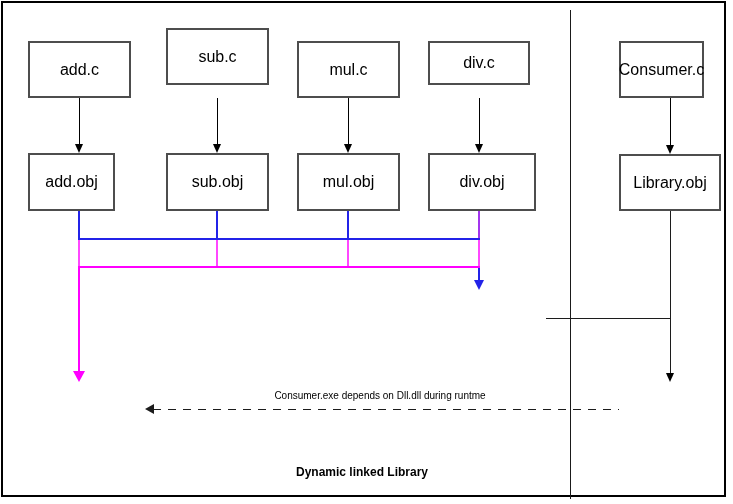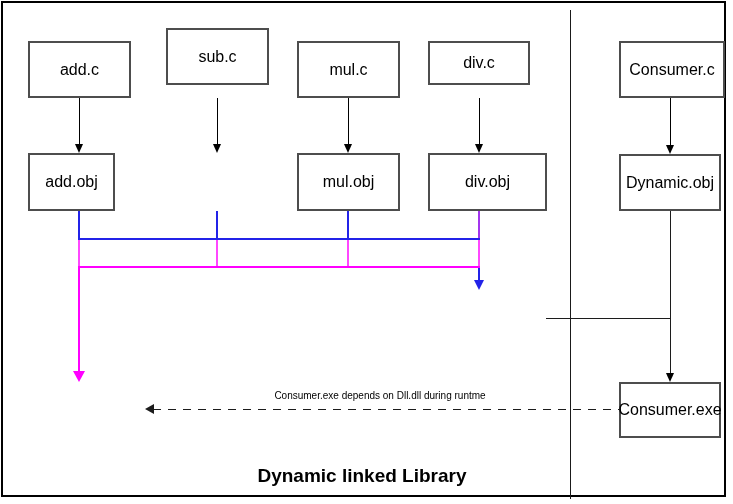--- a/index.html
+++ b/index.html
@@ -29,21 +29,21 @@
   .arrow-left-black{border-top:5px solid transparent;border-bottom:5px solid transparent;border-right:9px solid #1c1c1c;}
   .dashed-h{
     position:absolute;height:1px;
     background:repeating-linear-gradient(to right,#1c1c1c 0 8px,transparent 8px 15px);
   }
   .caption{
     position:absolute;white-space:nowrap;font-size:10px;color:#000;
     transform:translateX(-50%);
   }
   .title{
-    position:absolute;white-space:nowrap;font-size:19px;font-weight:bold;color:#000;
+    position:absolute;white-space:nowrap;font-size:12px;font-weight:bold;color:#000;
     transform:translateX(-50%);
   }
 </style>
 </head>
 <body>
 
 <div id="stage">
 
   <div class="frame"></div>
   <div class="divider"></div>
@@ -53,46 +53,49 @@
   </div>
   <div class="node" style="left:166px;top:28px;width:103px;height:57px">
     <span>sub.c</span>
   </div>
   <div class="node" style="left:297px;top:41px;width:103px;height:57px">
     <span>mul.c</span>
   </div>
   <div class="node" style="left:428px;top:41px;width:102px;height:44px">
     <span>div.c</span>
   </div>
-  <div class="node" style="left:619px;top:41px;width:106px;height:57px">
+  <div class="node" style="left:619px;top:41px;width:85px;height:57px">
     <span>Consumer.c</span>
   </div>
 
   <div class="line" style="left:79px;top:98px;width:1px;height:46px;background:#000"></div>
   <div class="arrow arrow-down-black" style="left:75px;top:144px"></div>
   <div class="line" style="left:217px;top:98px;width:1px;height:46px;background:#000"></div>
   <div class="arrow arrow-down-black" style="left:213px;top:144px"></div>
   <div class="line" style="left:348px;top:98px;width:1px;height:46px;background:#000"></div>
   <div class="arrow arrow-down-black" style="left:344px;top:144px"></div>
   <div class="line" style="left:479px;top:98px;width:1px;height:46px;background:#000"></div>
   <div class="arrow arrow-down-black" style="left:475px;top:144px"></div>
   <div class="line" style="left:670px;top:98px;width:1px;height:47px;background:#000"></div>
   <div class="arrow arrow-down-black" style="left:666px;top:145px"></div>
 
   <div class="node" style="left:28px;top:153px;width:87px;height:58px">
     <span>add.obj</span>
   </div>
+  <div class="node" style="left:166px;top:153px;width:103px;height:58px">
+    <span>sub.obj</span>
+  </div>
   <div class="node" style="left:297px;top:153px;width:103px;height:58px">
     <span>mul.obj</span>
   </div>
-  <div class="node" style="left:428px;top:153px;width:119px;height:58px">
+  <div class="node" style="left:428px;top:153px;width:108px;height:58px">
     <span>div.obj</span>
   </div>
   <div class="node" style="left:619px;top:154px;width:102px;height:57px">
-    <span>Dynamic.obj</span>
+    <span>Library.obj</span>
   </div>
 
   <div class="line" style="left:78px;top:211px;width:2px;height:28px;background:#2323e8"></div>
   <div class="line" style="left:216px;top:211px;width:2px;height:28px;background:#2323e8"></div>
   <div class="line" style="left:347px;top:211px;width:2px;height:28px;background:#2323e8"></div>
   <div class="line" style="left:478px;top:211px;width:2px;height:28px;background:#a335ee"></div>
   <div class="line" style="left:78px;top:238px;width:402px;height:2px;background:#2323e8"></div>
   <div class="line" style="left:478px;top:238px;width:2px;height:42px;background:#2323e8"></div>
   <div class="arrow arrow-down-blue" style="left:474px;top:280px"></div>
 
@@ -102,23 +105,20 @@
   <div class="line" style="left:478px;top:240px;width:2px;height:27px;background:#ff47ff"></div>
   <div class="line" style="left:78px;top:266px;width:402px;height:2px;background:#ff00ff"></div>
   <div class="line" style="left:78px;top:266px;width:2px;height:105px;background:#ff00ff"></div>
   <div class="arrow arrow-down-magenta" style="left:73px;top:371px"></div>
 
 
   <div class="line" style="left:546px;top:318px;width:124px;height:1px;background:#1c1c1c"></div>
   <div class="line" style="left:670px;top:211px;width:1px;height:162px;background:#1c1c1c"></div>
   <div class="arrow arrow-down-black" style="left:666px;top:373px"></div>
 
-  <div class="node" style="left:619px;top:382px;width:102px;height:56px">
-    <span>Consumer.exe</span>
-  </div>
 
   <div class="dashed-h" style="left:153px;top:409px;width:466px"></div>
   <div class="arrow arrow-left-black" style="left:145px;top:404px"></div>
   <div class="caption" style="left:380px;top:390px">Consumer.exe depends on Dll.dll during runtme</div>
 
   <div class="title" style="left:362px;top:465px">Dynamic linked Library</div>
 
 </div>
 
 </body></html>

